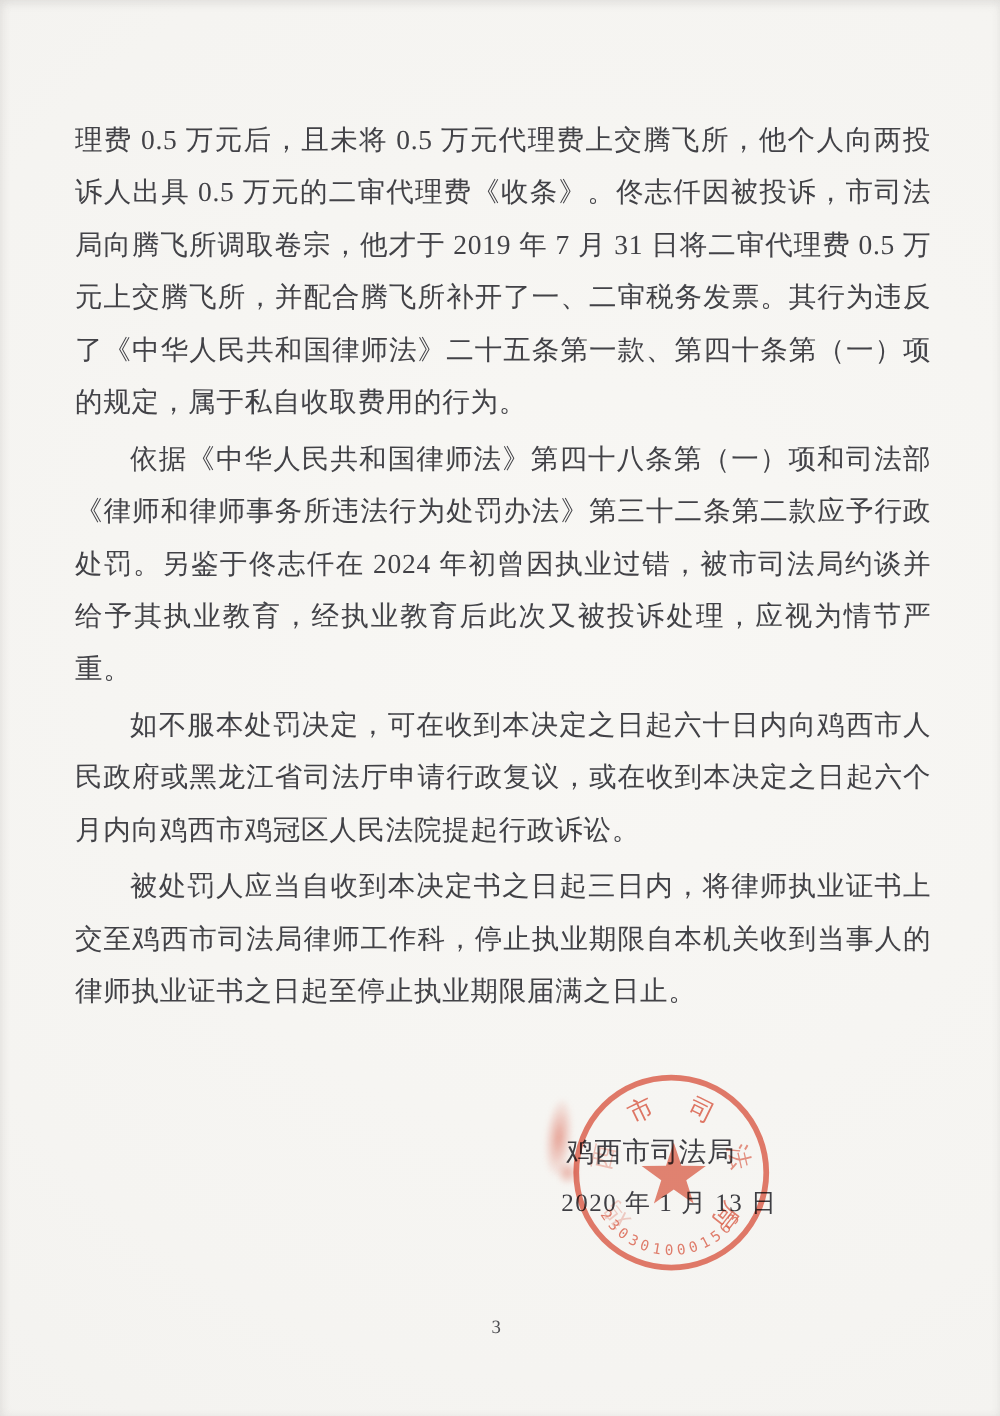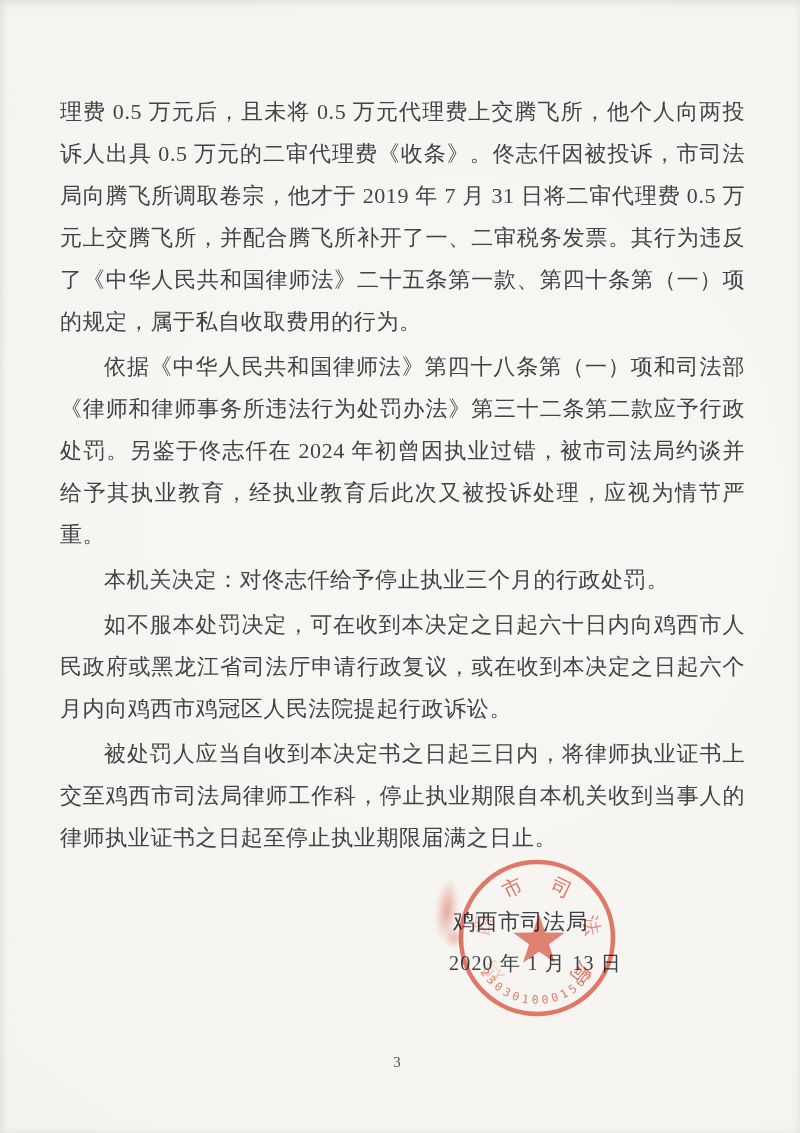--- a/index.html
+++ b/index.html
@@ -42,21 +42,20 @@
 </head>
 <body>
 
 <div class="page">
 
   <div class="fold-corner"></div>
 
   <main class="content">
     <p class="para continuation">理费 0.5 万元后，且未将 0.5 万元代理费上交腾飞所，他个人向两投诉人出具 0.5 万元的二审代理费《收条》。佟志仟因被投诉，市司法局向腾飞所调取卷宗，他才于 2019 年 7 月 31 日将二审代理费 0.5 万元上交腾飞所，并配合腾飞所补开了一、二审税务发票。其行为违反了《中华人民共和国律师法》二十五条第一款、第四十条第（一）项的规定，属于私自收取费用的行为。</p>
     <p class="para">依据《中华人民共和国律师法》第四十八条第（一）项和司法部《律师和律师事务所违法行为处罚办法》第三十二条第二款应予行政处罚。另鉴于佟志仟在 2024 年初曾因执业过错，被市司法局约谈并给予其执业教育，经执业教育后此次又被投诉处理，应视为情节严重。</p>
-    <p class="para">本机关决定：对佟志仟给予停止执业三个月的行政处罚。</p>
     <p class="para">如不服本处罚决定，可在收到本决定之日起六十日内向鸡西市人民政府或黑龙江省司法厅申请行政复议，或在收到本决定之日起六个月内向鸡西市鸡冠区人民法院提起行政诉讼。</p>
     <p class="para">被处罚人应当自收到本决定书之日起三日内，将律师执业证书上交至鸡西市司法局律师工作科，停止执业期限自本机关收到当事人的律师执业证书之日起至停止执业期限届满之日止。</p>
   </main>
 
   <div class="sig-name">鸡西市司法局</div>
   <div class="sig-date">2020 年 1 月 13 日</div>
 
   <svg class="seal" width="170" height="170" viewBox="0 0 170 170">
     <circle class="ring" cx="85" cy="85" r="76"></circle>
     <polygon class="star" points="87,61 93.2,79.5 112.7,79.7 97,91.2 102.9,109.8 87,98.5 71.1,109.8 77,91.2 61.3,79.7 80.8,79.5"></polygon>

